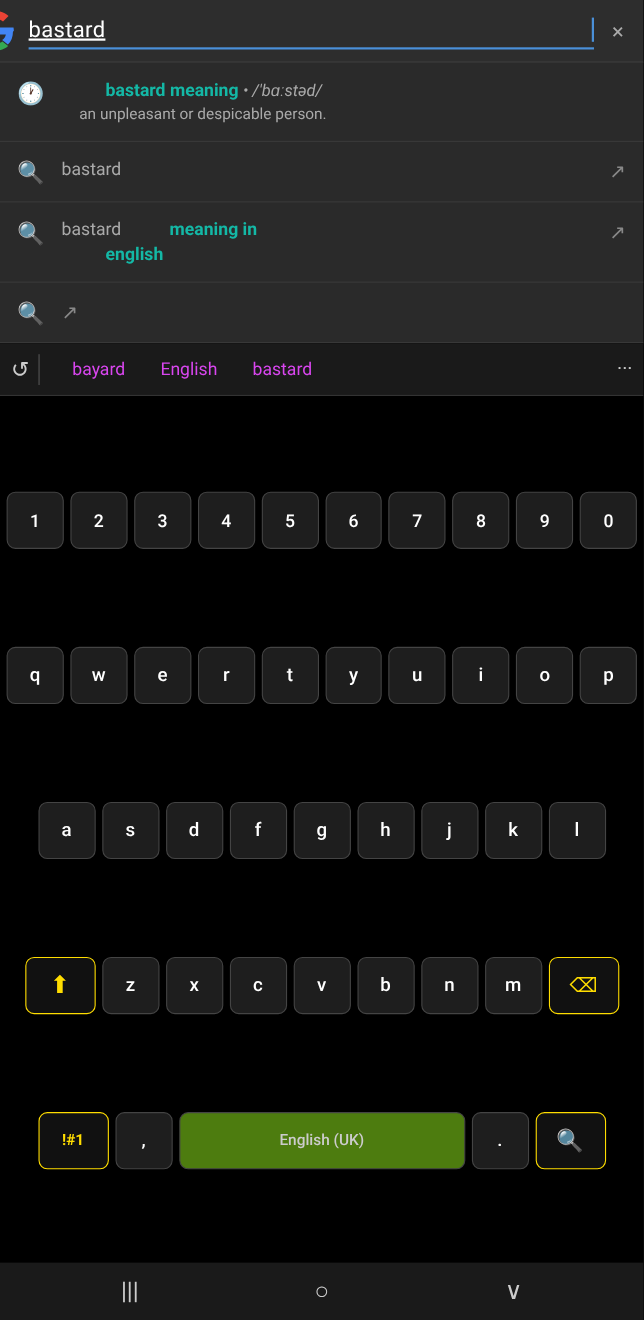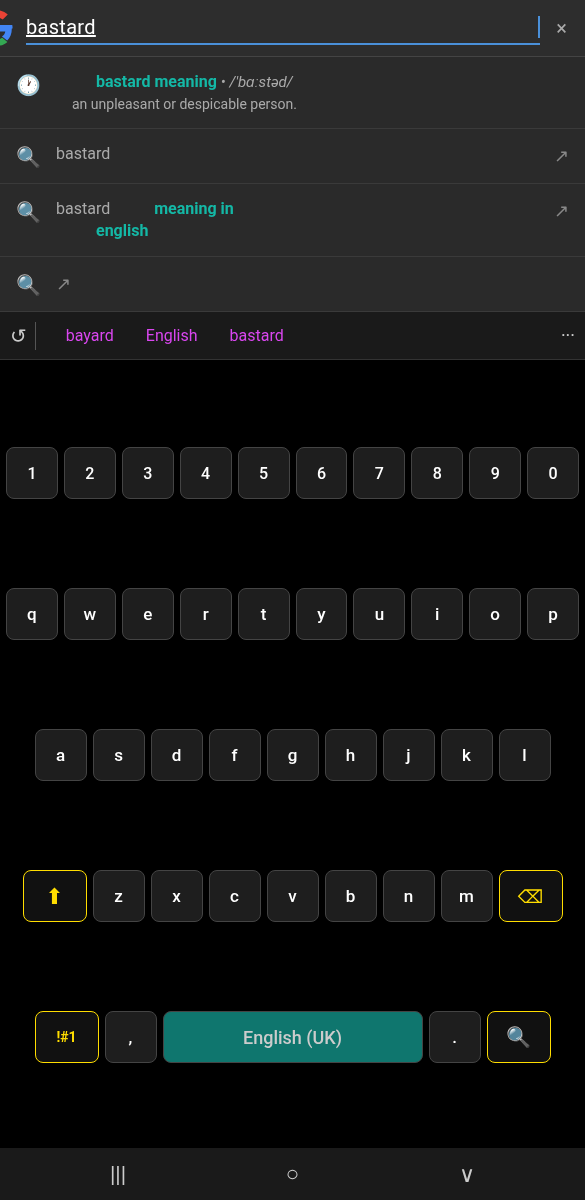--- a/index.html
+++ b/index.html
@@ -205,24 +205,24 @@
     .key-backspace {
       background: #111;
       border-color: #ffdd00;
       max-width: 64px;
     }
     .key-backspace .bs-icon {
       color: #ffdd00;
       font-size: 18px;
     }
     .key-spacebar {
-      background: #0f766e;
+      background: #4d7c0f;
       flex: 3;
       max-width: 260px;
-      font-size: 18px;
+      font-size: 14px;
       color: #ccc;
     }
     .key-comma, .key-period {
       max-width: 52px;
     }
     .key-search {
       background: #111;
       border-color: #ffdd00;
       max-width: 64px;
     }

